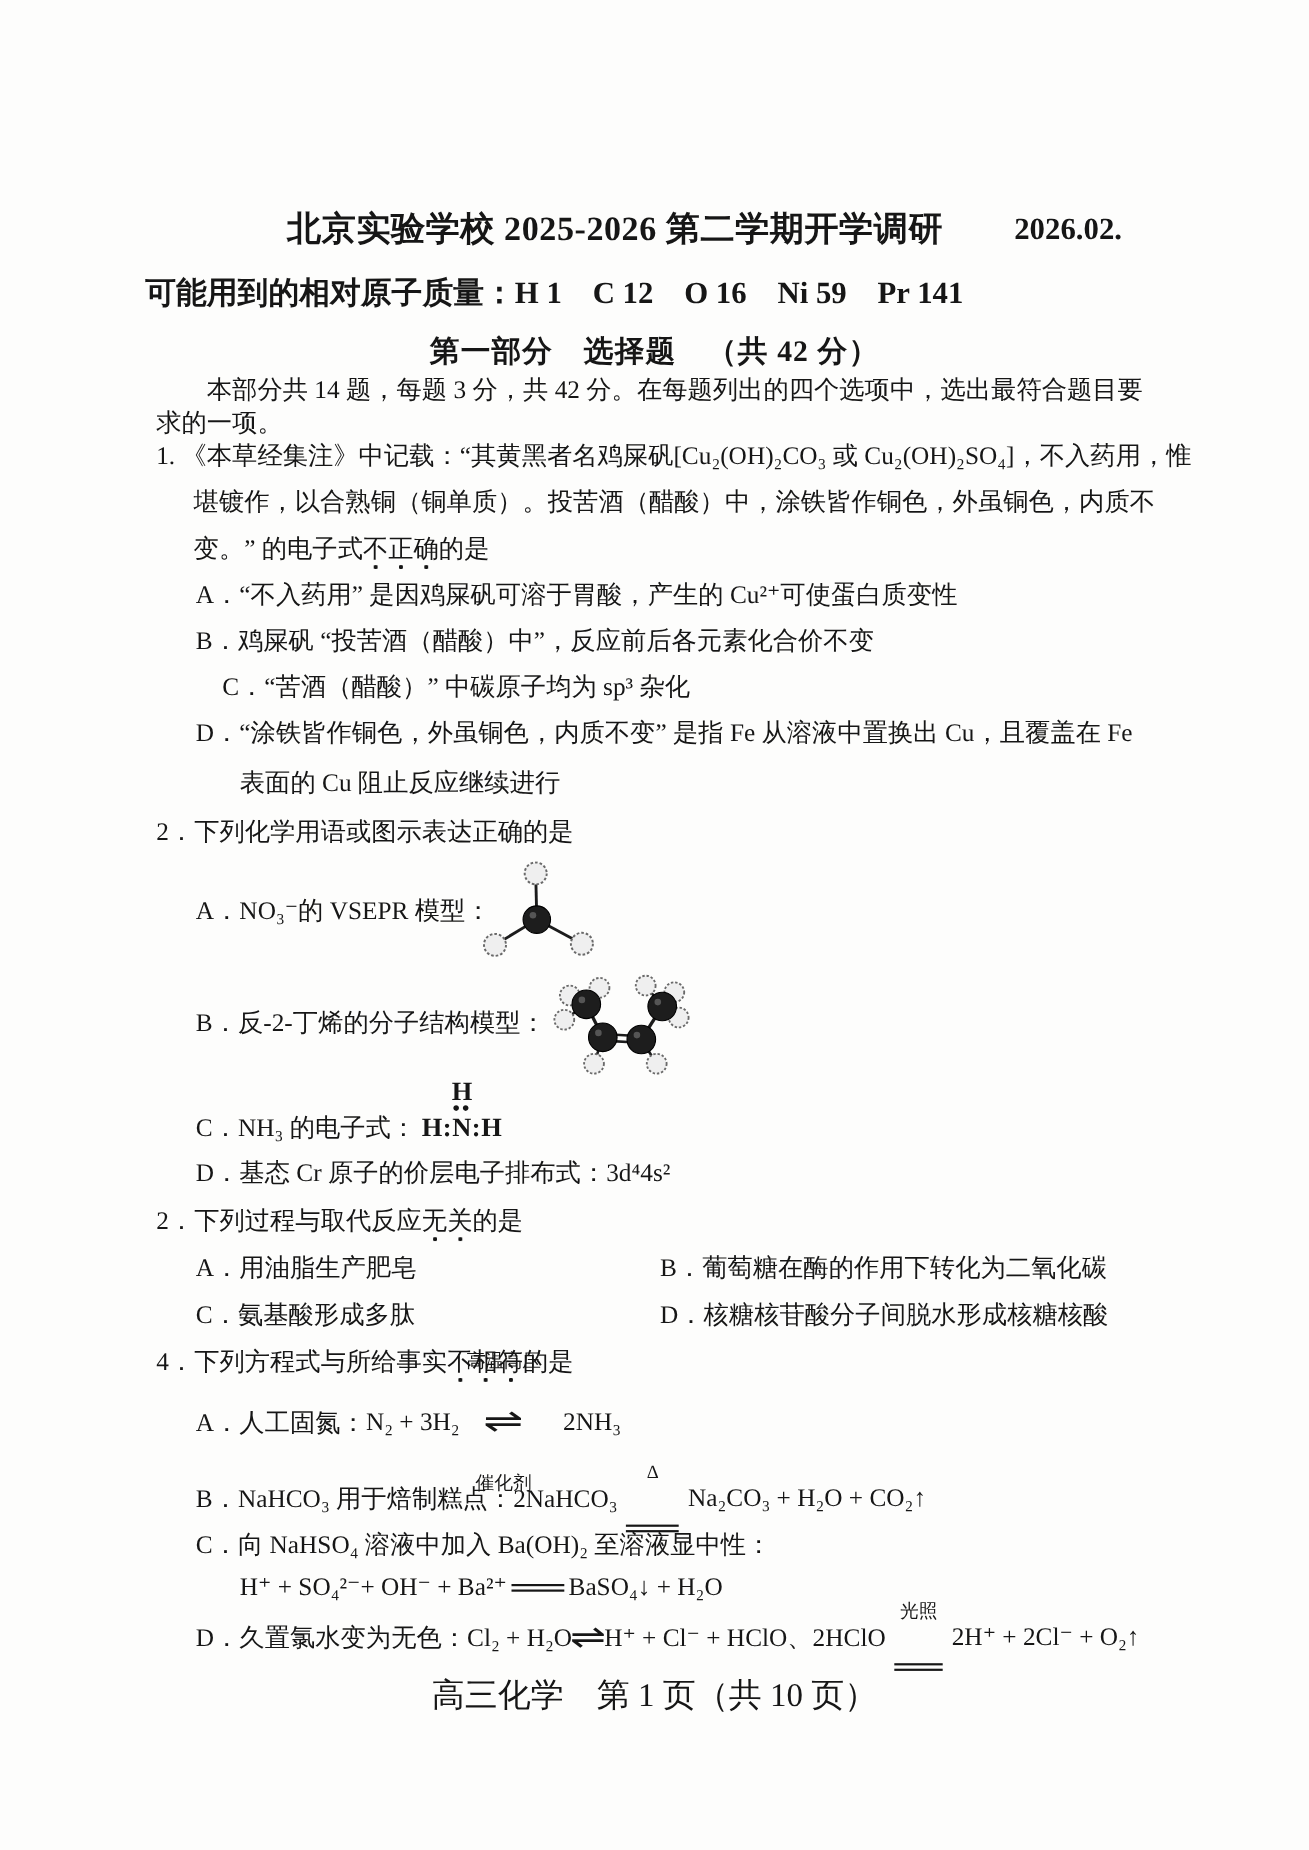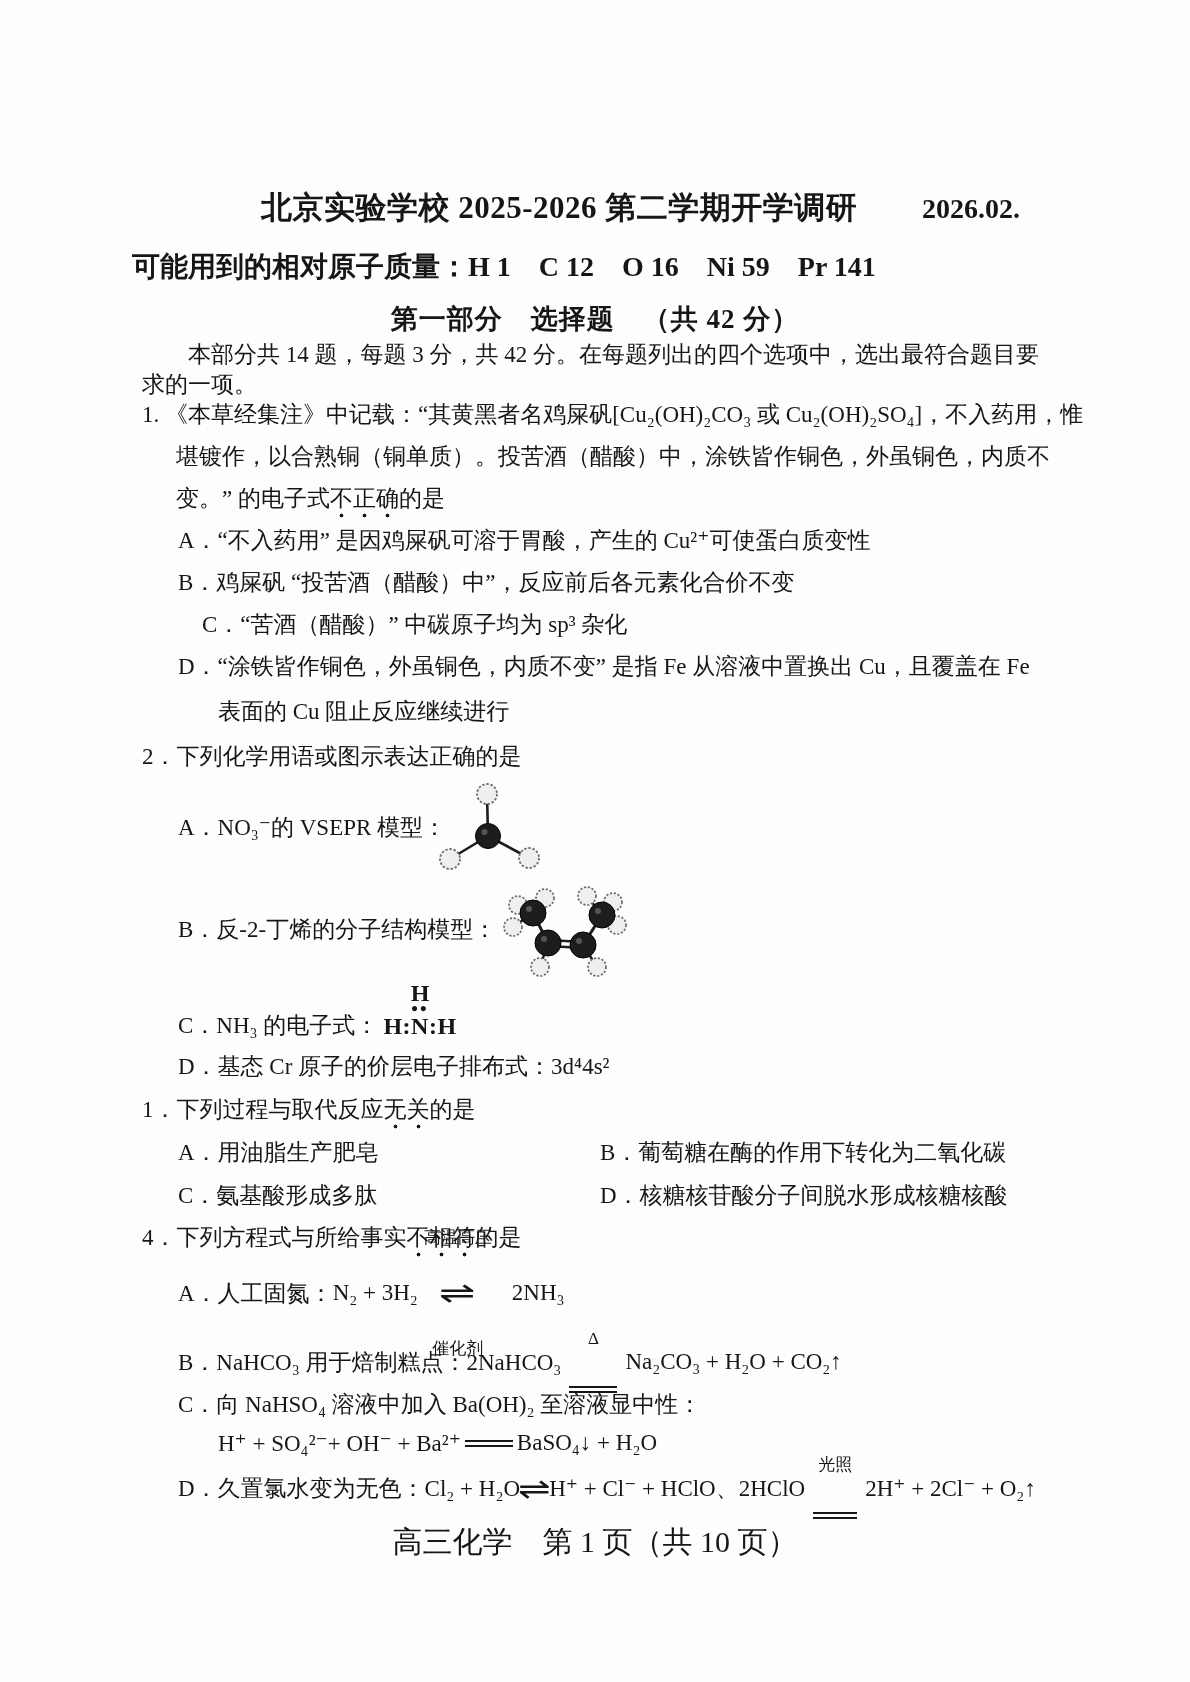--- a/index.html
+++ b/index.html
@@ -112,21 +112,21 @@
   <div class="line" style="left:178px;top:1009px;">C．NH₃ 的电子式：</div>
 
   <div class="edot" style="left:378px;top:982px;width:84px;">
     <div class="t">H</div>
     <div class="d">••</div>
     <div class="b">H:N:H</div>
   </div>
 
   <div class="line" style="left:178px;top:1050px;">D．基态 Cr 原子的价层电子排布式：3d⁴4s²</div>
 
-  <div class="line" style="left:142px;top:1093px;"><span>1．下列过程与取代反应</span><span class="emph">无关</span><span>的是</span></div>
+  <div class="line" style="left:142px;top:1093px;"><span>2．下列过程与取代反应</span><span class="emph">无关</span><span>的是</span></div>
   <div class="line" style="left:178px;top:1136px;">A．用油脂生产肥皂</div>
   <div class="line" style="left:600px;top:1136px;">B．葡萄糖在酶的作用下转化为二氧化碳</div>
   <div class="line" style="left:178px;top:1179px;">C．氨基酸形成多肽</div>
   <div class="line" style="left:600px;top:1179px;">D．核糖核苷酸分子间脱水形成核糖核酸</div>
 
   <div class="line" style="left:142px;top:1221px;"><span>4．下列方程式与所给事实</span><span class="emph">不相符</span><span>的是</span></div>
 
   <div class="eqrow" style="left:178px;top:1263px;height:60px;">
     <span>A．人工固氮：</span>
     <span>N₂ + 3H₂</span>

